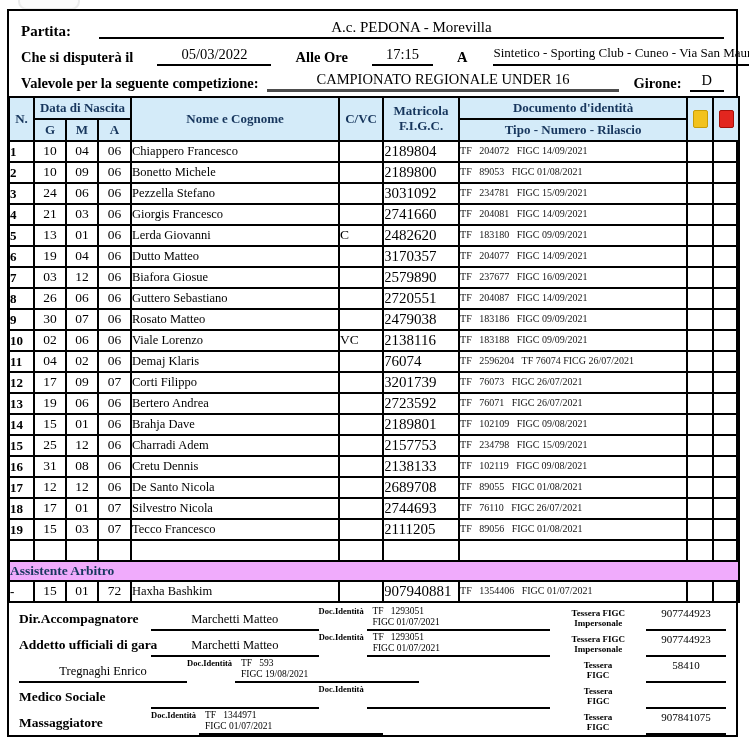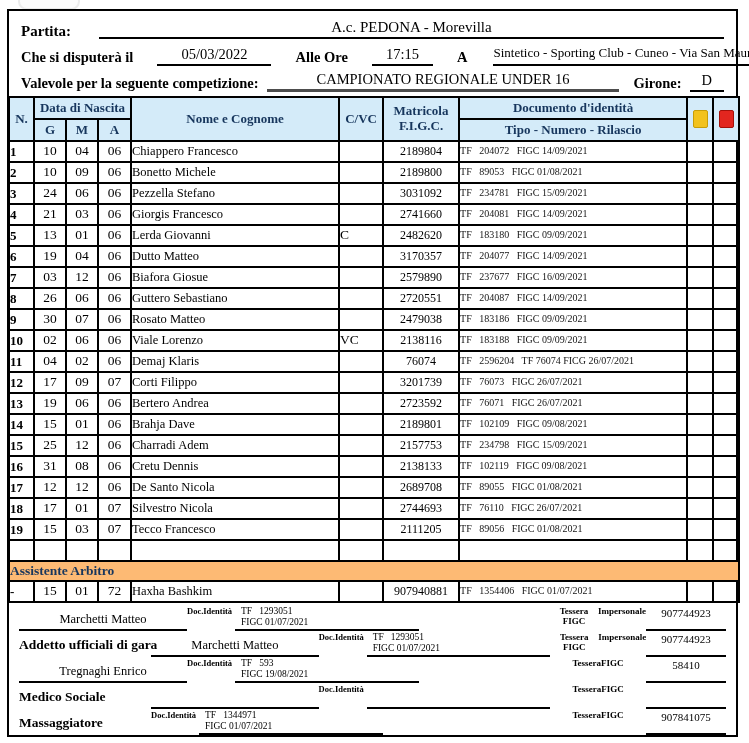--- a/index.html
+++ b/index.html
@@ -55,48 +55,48 @@
     background:#d4ebf9;color:#17365d;font-weight:bold;font-size:13px;
     text-align:center;height:20px;
   }
   th.hcell-sub{border-top-width:1px;}
   th.hcell-top{border-bottom-width:1px;}
   .mat2line{font-size:13px;line-height:1.15;}
   td.c-n{font-weight:bold;font-size:13px;padding-left:3px;height:19px;}
   td.c-b{font-size:13.5px;text-align:center;}
   td.c-name{font-size:12.5px;padding-left:9px;}
   td.c-cvc{font-size:13.5px;padding-left:5px;}
-  td.c-mat{font-size:12px;text-align:center;}
+  td.c-mat{font-size:15px;text-align:left;border-radius:8px;}
   td.c-doc{font-size:10px;padding-left:6px;white-space:pre;color:#151515;}
   .card{width:13px;height:16px;border-radius:2px;margin:0 auto;}
   .card-y{background:#f2c21d;border:1px solid #c79d08;}
   .card-r{background:#e2261f;border:1px solid #a31009;}
   td.band{
-    background:#fdba74;color:#17365d;font-weight:bold;font-size:13.5px;
+    background:#f0abfc;color:#17365d;font-weight:bold;font-size:13.5px;
     padding:2px 0 2px 6px;height:18px;
   }
   
   .staff{padding:4px 10px 0 10px;}
   .staff-row{display:flex;height:24px;margin-bottom:2px;}
   .s-role{width:132px;font-weight:bold;font-size:13.5px;display:flex;align-items:center;white-space:nowrap;}
   .s-name{
     width:168px;border-bottom:2px solid #000;font-size:12.5px;
     display:flex;align-items:flex-end;justify-content:center;padding-bottom:2px;white-space:nowrap;
   }
   .s-doclbl{
     width:48px;font-weight:bold;font-size:8.5px;text-align:center;line-height:1.1;
     display:flex;justify-content:flex-start;
   }
   .s-doc{
     width:178px;border-bottom:2px solid #000;font-size:9.5px;line-height:1.15;
     display:flex;flex-direction:column;justify-content:flex-end;padding:0 0 1px 6px;white-space:pre;
   }
   .s-teslbl{
     width:96px;font-weight:bold;font-size:9px;text-align:center;line-height:1.1;
-    display:flex;flex-direction:row;justify-content:center;margin-left:auto;
+    display:flex;flex-direction:column;justify-content:center;margin-left:auto;
   }
   .s-num{
     width:80px;border-bottom:2px solid #000;font-size:11px;
     display:flex;align-items:flex-end;justify-content:center;padding-bottom:10px;
   }
 </style>
 </head>
 <body>
 
 <div class="tab-ghost"></div>
@@ -446,20 +446,21 @@
         <td class="c-doc">TF   1354406   FIGC 01/07/2021</td>
         <td></td>
         <td></td>
       </tr>
     </tbody>
   </table>
 
   <div class="staff">
 
       <div class="staff-row">
+        <span class="s-role">Dir.Accompagnatore</span>
         <span class="s-name">Marchetti Matteo</span>
         <span class="s-doclbl">
           <span>Doc.</span>
           <span>Identità</span>
         </span>
         <span class="s-doc">
           <span>TF   1293051</span>
           <span>FIGC 01/07/2021</span>
         </span>
         <span class="s-teslbl">

